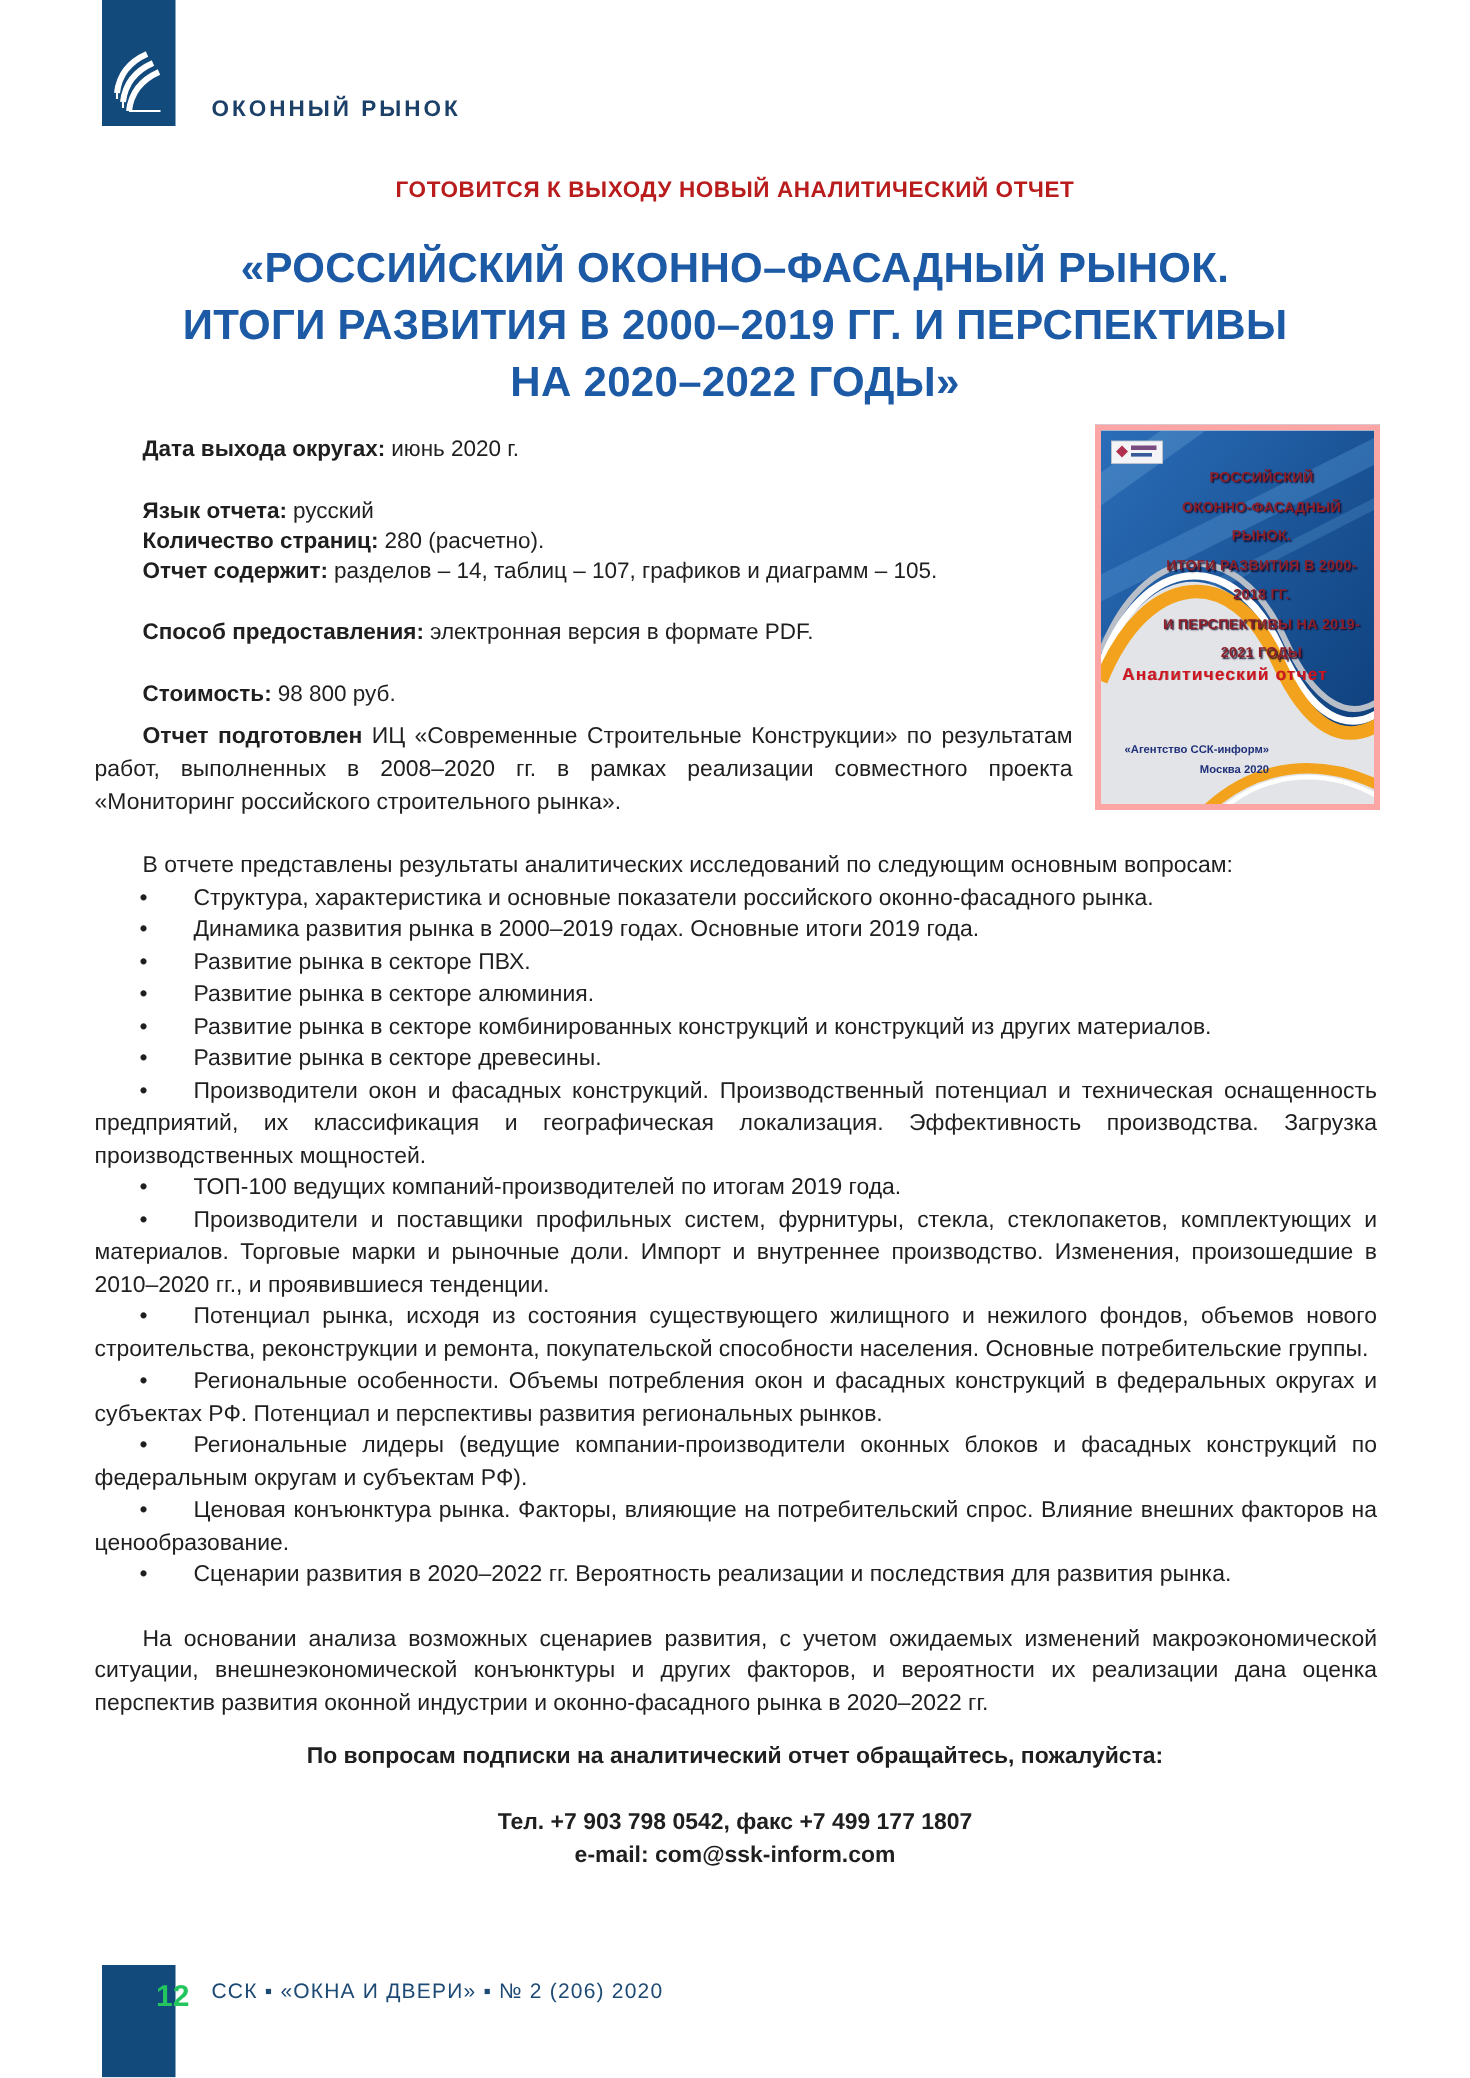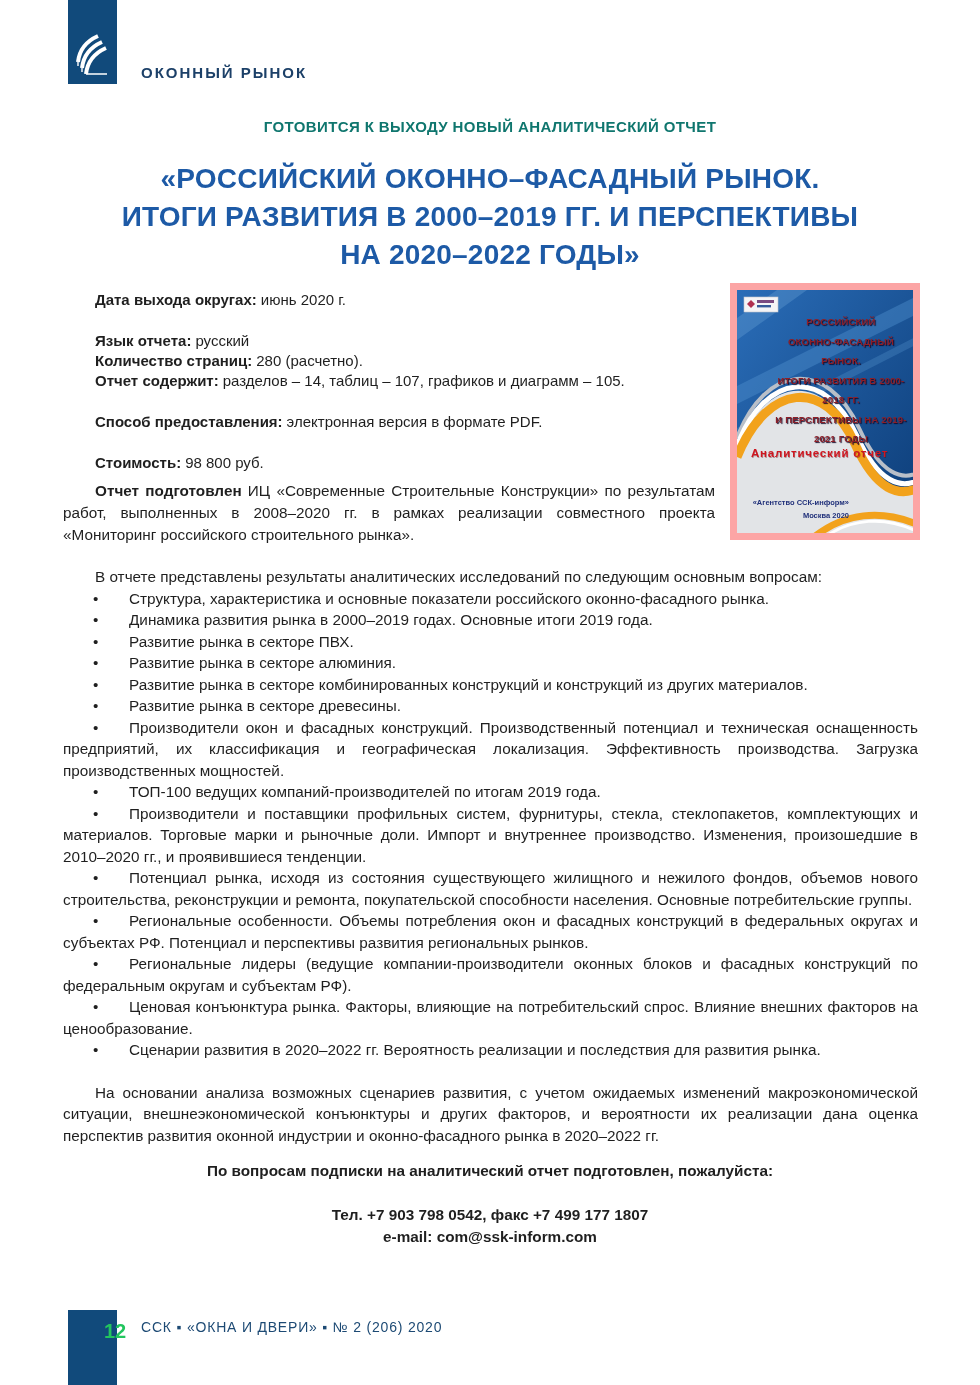--- a/index.html
+++ b/index.html
@@ -10,41 +10,41 @@
   
   .logo-box{position:absolute;left:68px;top:0;width:49px;height:84px;background:#114a7b;}
   .logo-box svg{position:absolute;left:6px;top:28px;}
   .section-label{
     position:absolute;left:141px;top:64px;font-size:15px;font-weight:bold;
     letter-spacing:2px;color:#1c4068;
   }
   
   .announcement{
     position:absolute;left:0;top:118px;width:100%;text-align:center;
-    font-size:15px;font-weight:bold;color:#0f766e;letter-spacing:.4px;
+    font-size:15px;font-weight:bold;color:#b91c1c;letter-spacing:.4px;
   }
   .report-title{
     position:absolute;left:40px;top:160px;width:900px;text-align:center;
     font-size:28px;line-height:38px;font-weight:bold;color:#1d5aa6;letter-spacing:.2px;
   }
   
   .details{position:absolute;left:95px;top:290px;width:625px;font-size:15px;line-height:20px;}
   .detail-group{margin:0 0 21px 0;}
   .detail{margin:0;}
   .dl{font-weight:bold;}
   .dv{margin-left:4px;}
   .prepared{
     position:absolute;left:63px;top:480px;width:652px;font-size:15.3px;line-height:22px;
     text-align:justify;margin:0;text-indent:32px;
   }
   .b{font-weight:bold;}
   
   .cover{
     position:absolute;left:730px;top:283px;width:190px;height:257px;
-    border:7px solid #fca5a5;box-sizing:border-box;overflow:hidden;background:#7dd3fc;
+    border:4px solid #fca5a5;box-sizing:border-box;overflow:hidden;background:#7dd3fc;
   }
   .cover svg{position:absolute;left:0;top:0;}
   .cover-title{
     position:absolute;left:34px;top:22px;right:2px;text-align:center;
     font-size:9.5px;line-height:19.5px;font-weight:bold;color:#8e1f28;
     text-shadow:1px 1px 1px rgba(18,8,40,.95);letter-spacing:.2px;
   }
   .cover-subtitle{
     position:absolute;left:14px;top:157px;font-size:11.5px;font-weight:bold;color:#cf1620;
     letter-spacing:.8px;text-shadow:.6px .6px 0 rgba(80,0,0,.35);
@@ -161,21 +161,21 @@
     <p class="bullet-item"><span class="bullet">•</span><span>Производители и поставщики профильных систем, фурнитуры, стекла, стеклопакетов, комплектующих и материалов. Торговые марки и рыночные доли. Импорт и внутреннее производство. Изменения, произошедшие в 2010–2020 гг., и проявившиеся тенденции.</span></p>
     <p class="bullet-item"><span class="bullet">•</span><span>Потенциал рынка, исходя из состояния существующего жилищного и нежилого фондов, объемов нового строительства, реконструкции и ремонта, покупательской способности населения. Основные потребительские группы.</span></p>
     <p class="bullet-item"><span class="bullet">•</span><span>Региональные особенности. Объемы потребления окон и фасадных конструкций в федеральных округах и субъектах РФ. Потенциал и перспективы развития региональных рынков.</span></p>
     <p class="bullet-item"><span class="bullet">•</span><span>Региональные лидеры (ведущие компании-производители оконных блоков и фасадных конструкций по федеральным округам и субъектам РФ).</span></p>
     <p class="bullet-item"><span class="bullet">•</span><span>Ценовая конъюнктура рынка. Факторы, влияющие на потребительский спрос. Влияние внешних факторов на ценообразование.</span></p>
     <p class="bullet-item"><span class="bullet">•</span><span>Сценарии развития в 2020–2022 гг. Вероятность реализации и последствия для развития рынка.</span></p>
     <p class="closing">На основании анализа возможных сценариев развития, с учетом ожидаемых изменений макроэкономической ситуации, внешнеэкономической конъюнктуры и других факторов, и вероятности их реализации дана оценка перспектив развития оконной индустрии и оконно-фасадного рынка в 2020–2022 гг.</p>
   </div>
 
   <div class="contact">
-    <div class="contact-heading">По вопросам подписки на аналитический отчет подготовлен, пожалуйста:</div>
+    <div class="contact-heading">По вопросам подписки на аналитический отчет обращайтесь, пожалуйста:</div>
     <div class="contact-phone">Тел. +7 903 798 0542, факс +7 499 177 1807</div>
     <div class="contact-email">e-mail: com@ssk-inform.com</div>
   </div>
 
   <div class="page-number-box">
     <span class="page-number">12</span>
   </div>
   <div class="journal-info">ССК ▪ «ОКНА И ДВЕРИ» ▪ № 2 (206) 2020</div>
 
 </div>

